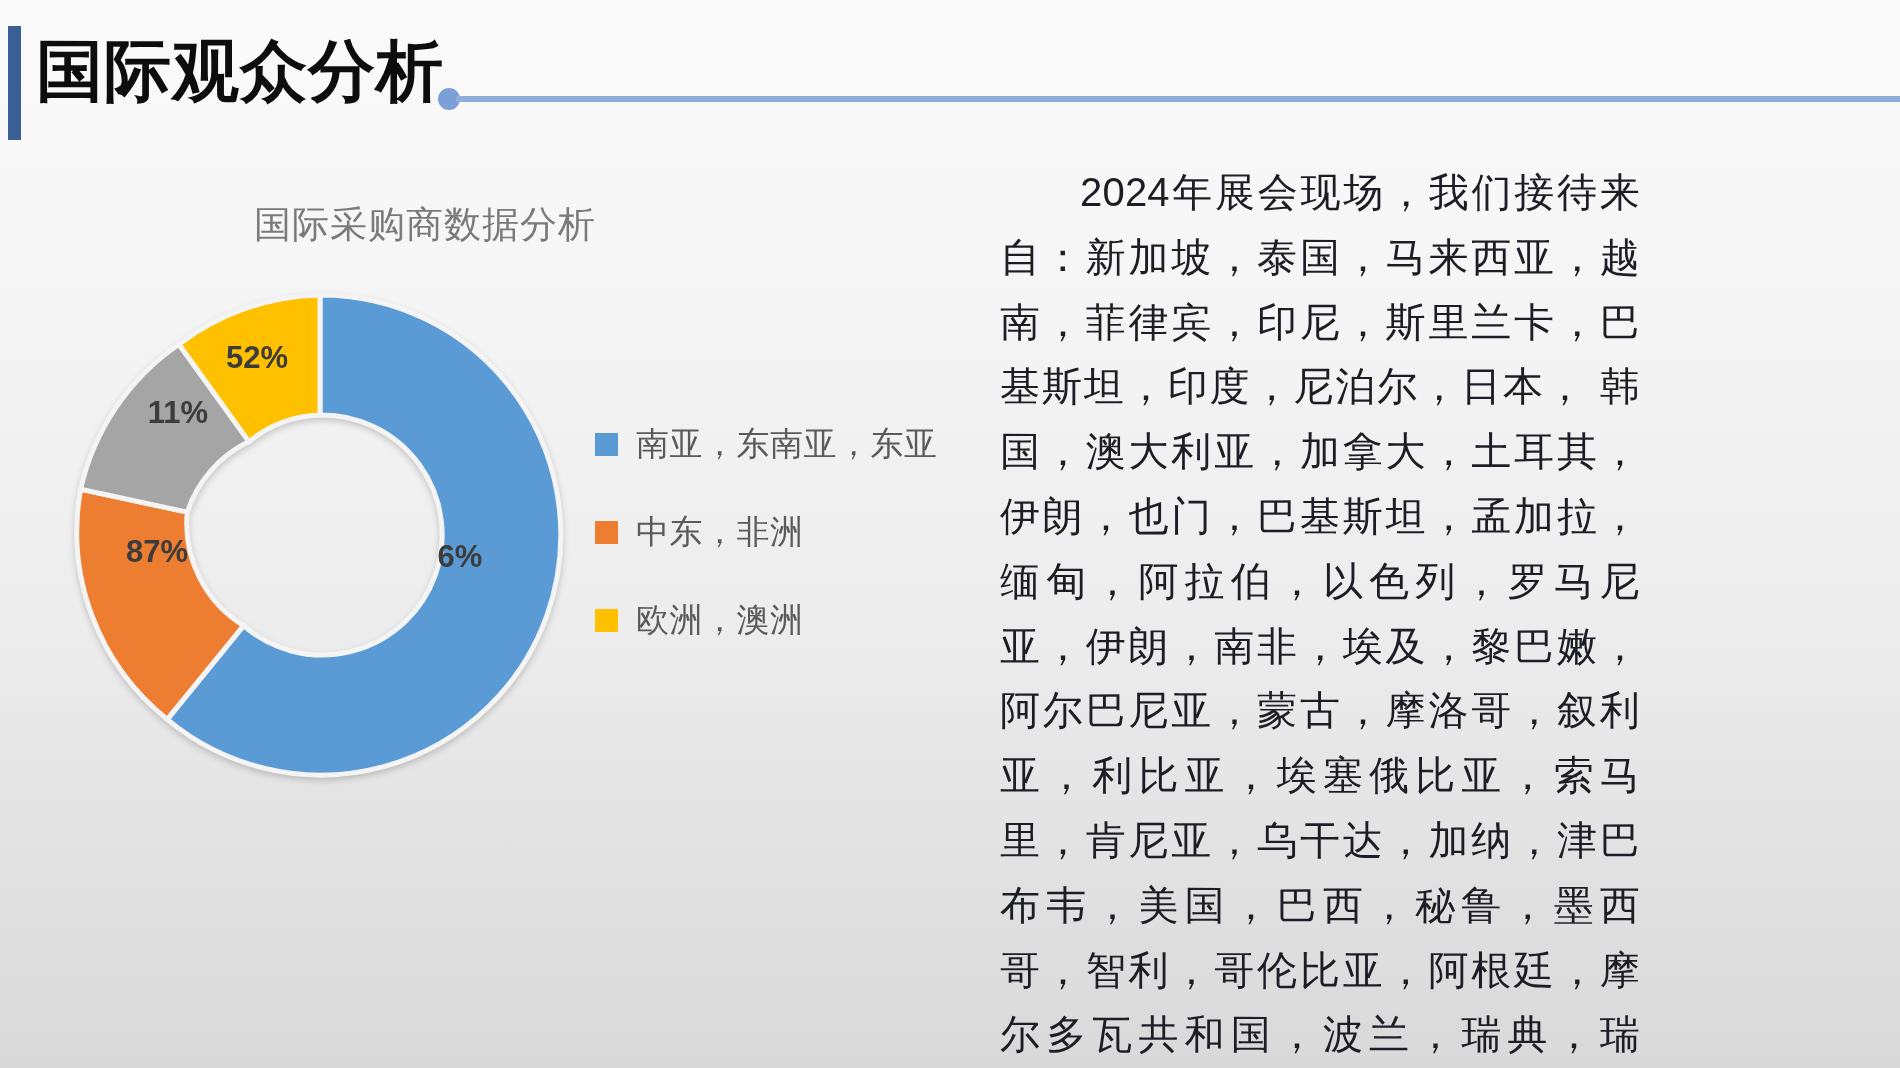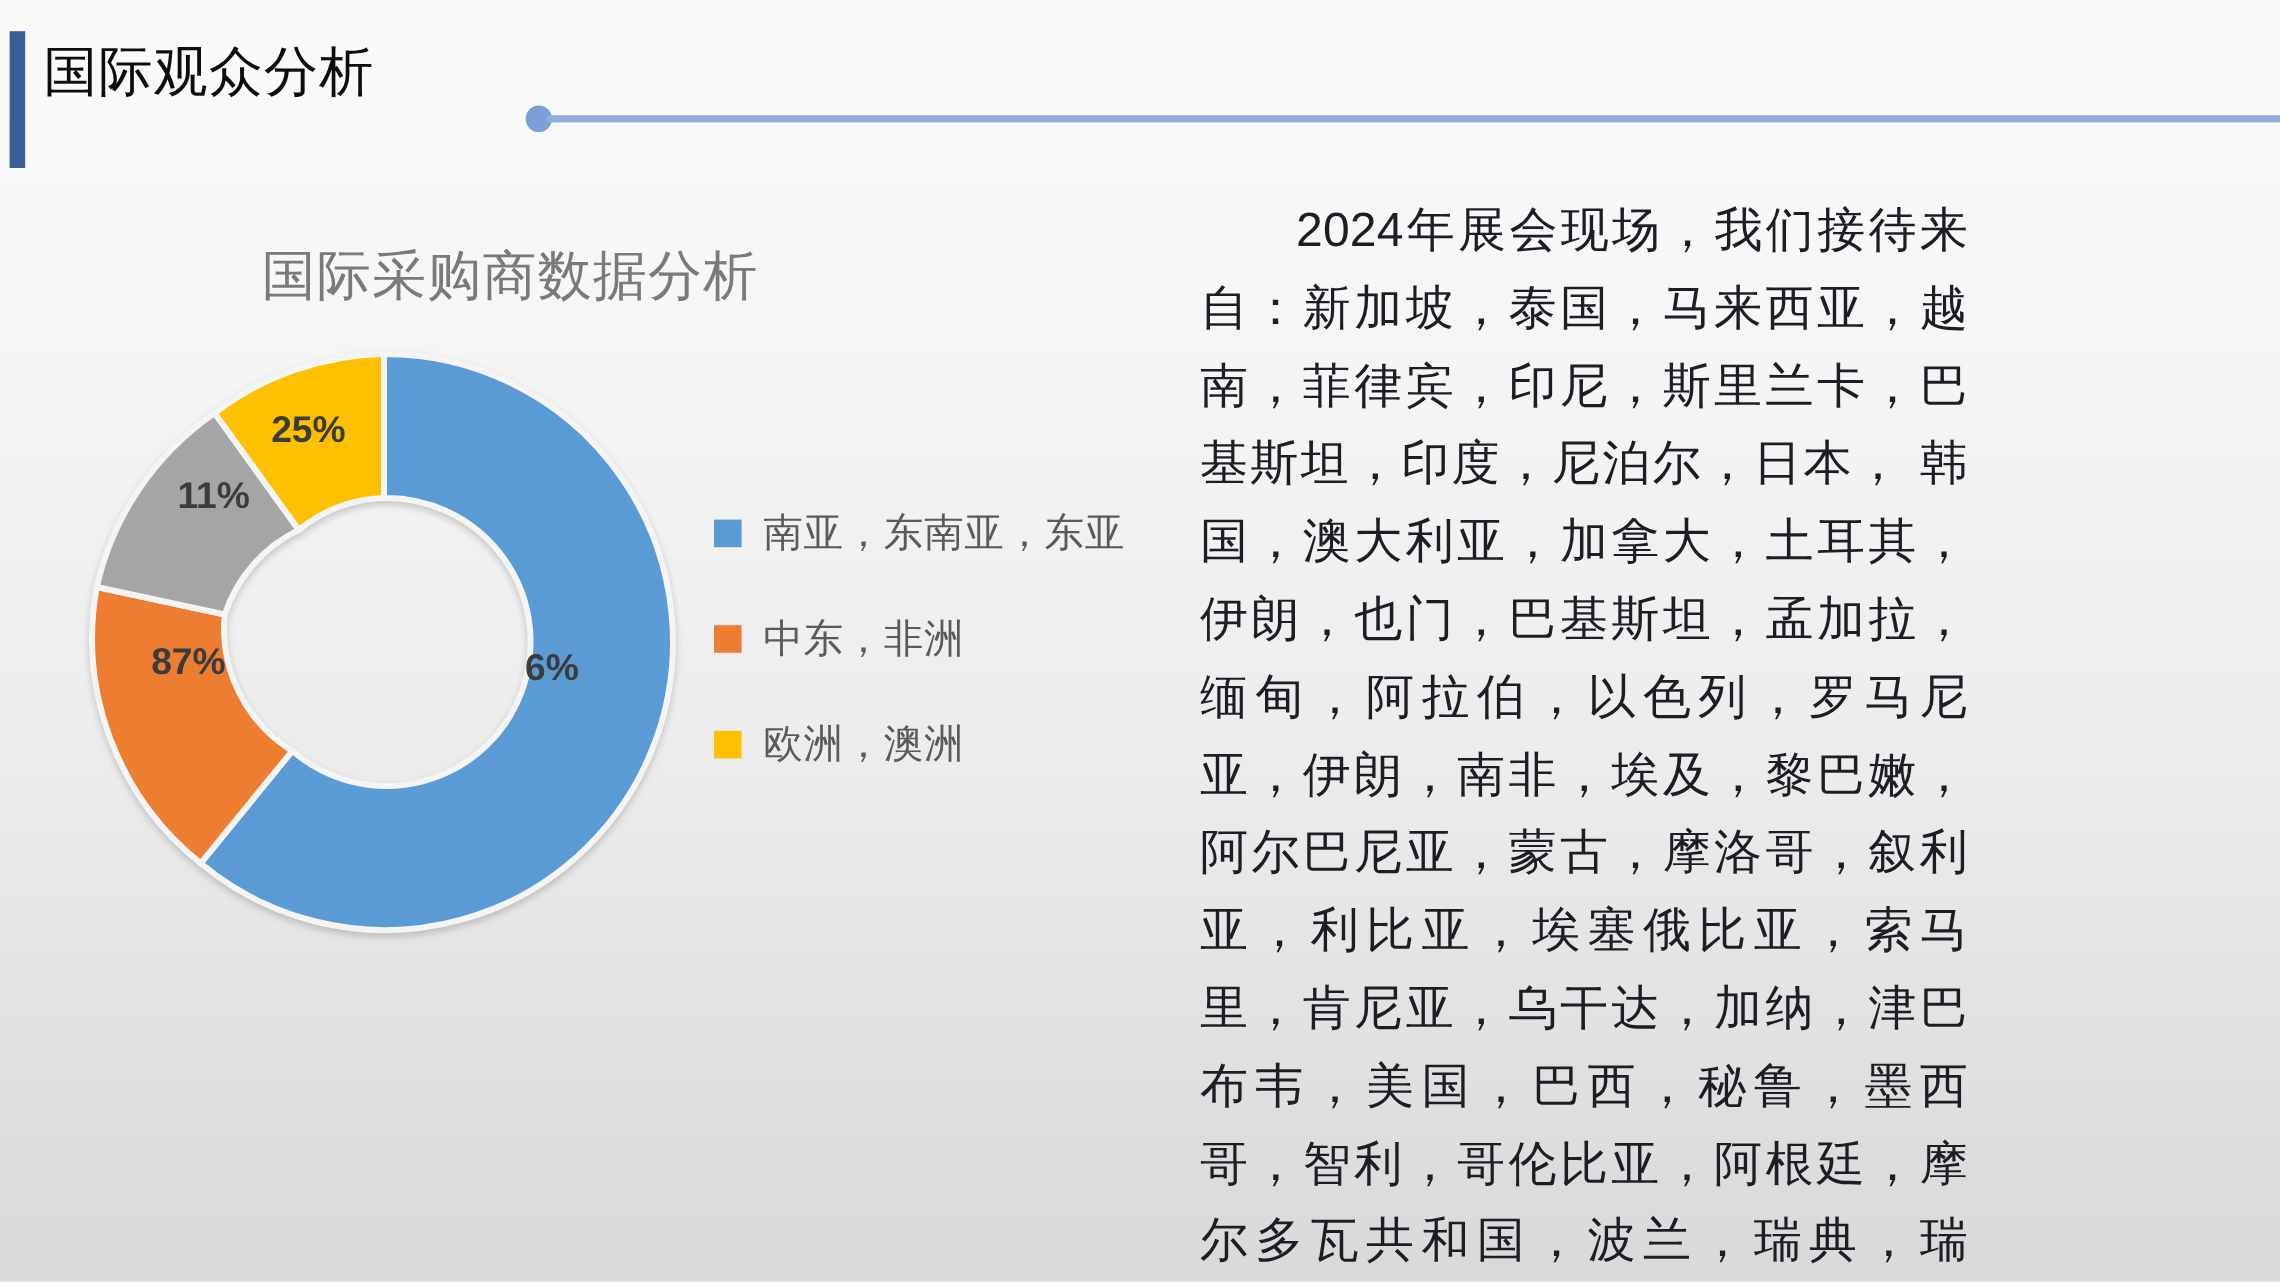--- a/index.html
+++ b/index.html
@@ -27,22 +27,22 @@
     left: 8px;
     top: 26px;
     width: 13px;
     height: 114px;
     background: #3a5f96;
   }
   .slide-title {
     position: absolute;
     left: 36px;
     top: 36px;
-    font-size: 45px;
-    font-weight: normal;
+    font-size: 67px;
+    font-weight: bold;
     color: #0d0d0d;
     letter-spacing: 1px;
     line-height: 1.05;
     white-space: nowrap;
   }
   .title-dot {
     position: absolute;
     left: 438px;
     top: 88px;
     width: 22px;
@@ -66,21 +66,21 @@
     top: 170px;
     width: 930px;
     height: 830px;
   }
   .chart-title {
     position: absolute;
     left: 0;
     top: 30px;
     width: 790px;
     text-align: center;
-    font-size: 45px;
+    font-size: 37px;
     color: #7a7a7a;
     letter-spacing: 1px;
     white-space: nowrap;
   }
 
   .donut-wrap {
     position: absolute;
     left: 35px;
     top: 110px;
     width: 510px;
@@ -178,21 +178,21 @@
 
         <path fill="#ffc000" stroke="#f4f4f4" stroke-width="5" d="M 113.9 64.2
                  A 240 240 0 0 1 255 15
                  L 255 135
                  A 120 120 0 0 0 184.0 161.6
                  Z"></path>
       </svg>
       <div class="slice-label" style="left: 395px; top: 277px;">6%</div>
       <div class="slice-label" style="left: 92px;  top: 272px;">87%</div>
       <div class="slice-label" style="left: 113px; top: 133px; text-align: center;">11%</div>
-      <div class="slice-label" style="left: 192px; top: 78px;">25%</div>
+      <div class="slice-label" style="left: 192px; top: 78px;">52%</div>
     </div>
 
     <div class="legend">
       <div class="legend-item">
         <span class="legend-swatch" style="background:#5b9bd5;"></span>
         <span class="legend-label">南亚，东南亚，东亚</span>
       </div>
       <div class="legend-item">
         <span class="legend-swatch" style="background:#ed7d31;"></span>
         <span class="legend-label">中东，非洲</span>

